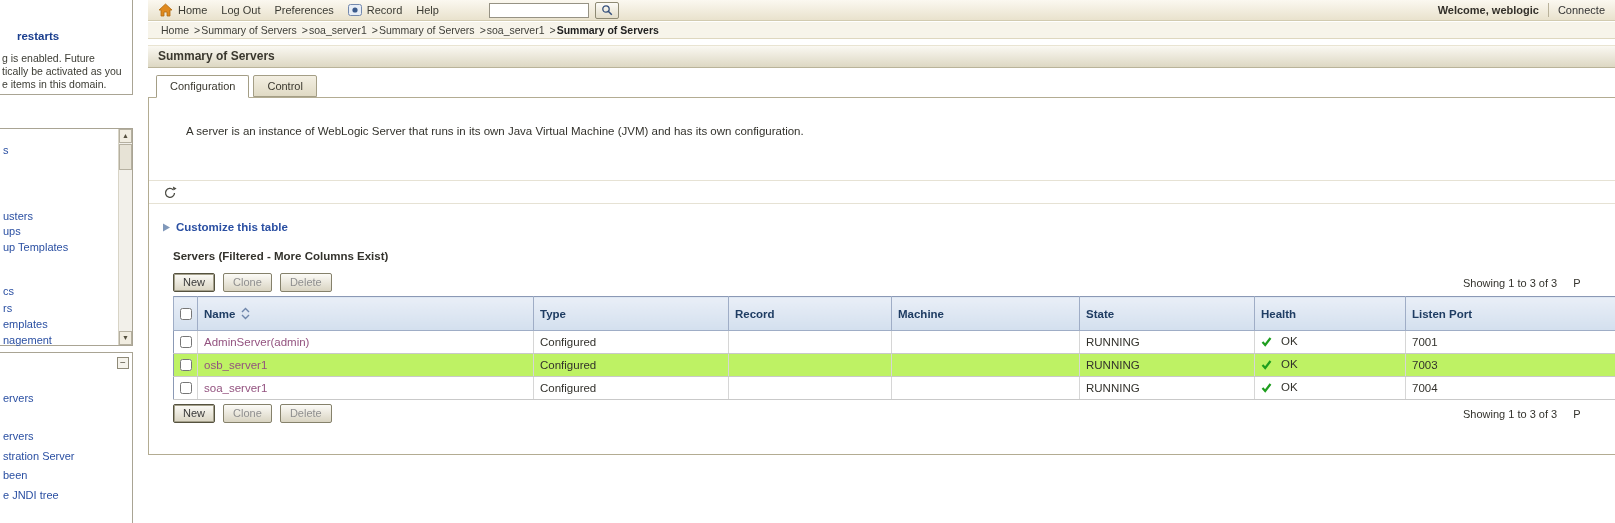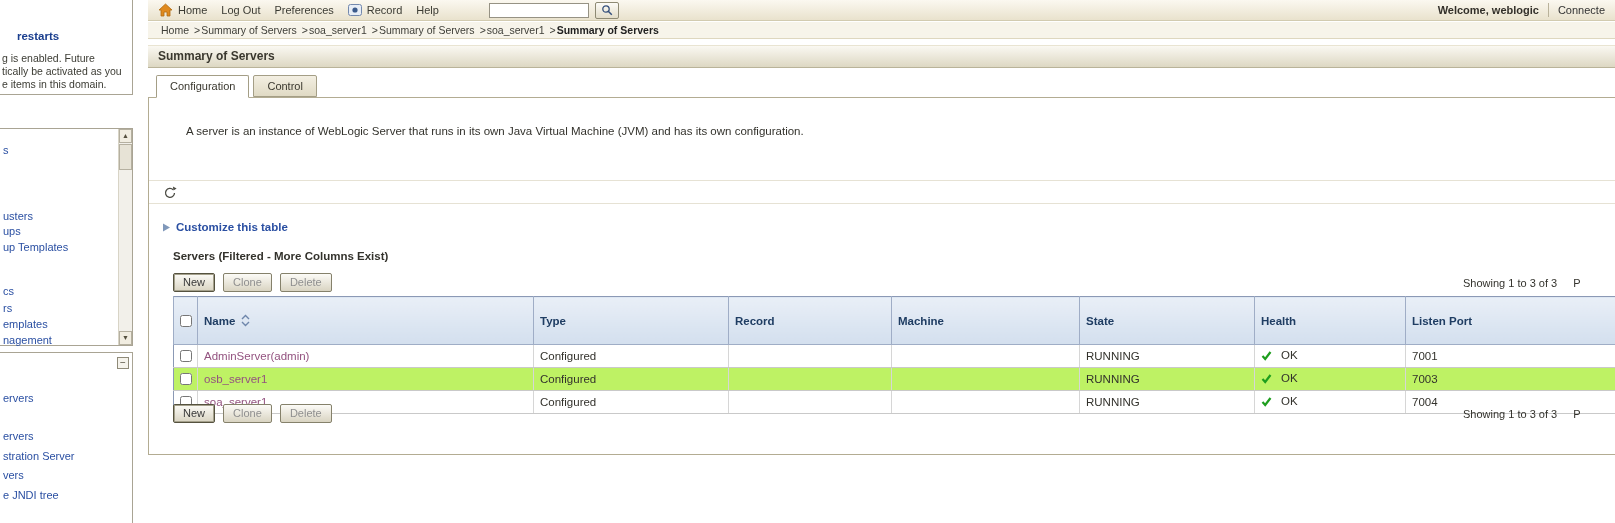--- a/index.html
+++ b/index.html
@@ -85,21 +85,21 @@
   .btn.primary { border-color:#55523f; box-shadow:inset 0 0 0 1px #a5a18c; }
   .btn.dim { color:#8f8f8f; }
   .paging { position:absolute; left:1290px; top:4px; white-space:nowrap; color:#33322c; }
   .paging .prev { margin-left:13px; }
 
   
   table.servers { position:absolute; left:24px; top:198px; width:1470px;
     border-collapse:collapse; table-layout:fixed; background:#fff;
     border:1px solid #8b99b5; font-size:11.5px; }
   table.servers th {
-    height:48px; background:linear-gradient(#e9eff7,#d3dfee);
+    height:34px; background:linear-gradient(#e9eff7,#d3dfee);
     color:#1f3d63; font-weight:bold; text-align:left; padding-left:6px;
     border:1px solid #9fadc6; border-top:none;
   }
   table.servers td {
     height:23px; padding-left:6px; color:#33322c;
     border-right:1px solid #d6d6d6; border-bottom:1px solid #c9c9c9;
   }
   tr.alt td { background:#bef264; }
   .name-link { color:#93527f; cursor:pointer; }
   .cb { width:12px; height:12px; margin:0; vertical-align:middle; cursor:pointer; }
@@ -333,15 +333,15 @@
     <div class="sb-thumb"></div>
     <div class="sb-arrow sb-down">▼</div>
   </div>
 </div>
 
 <div class="sbox howdoi-box">
   <div class="collapse-box">−</div>
   <span class="nav" style="top:39px">ervers</span>
   <span class="nav" style="top:77px">ervers</span>
   <span class="nav" style="top:97px">stration Server</span>
-  <span class="nav" style="top:116px">vers</span>
+  <span class="nav" style="top:116px">been</span>
   <span class="nav" style="top:136px">e JNDI tree</span>
 </div>
 
 </body></html>

